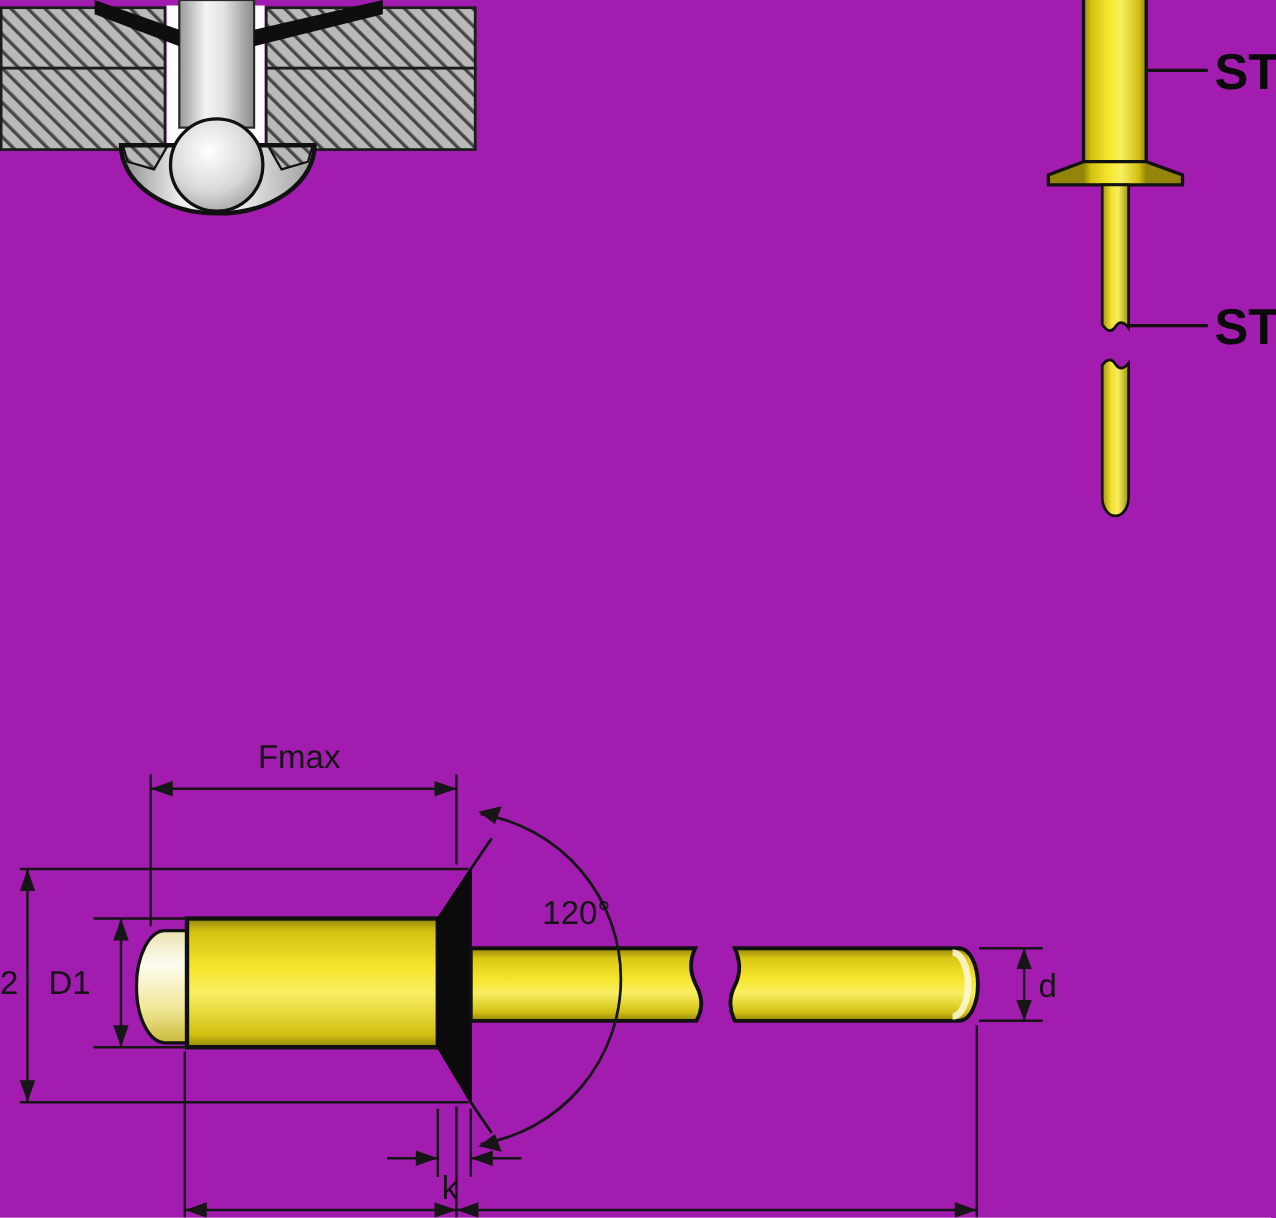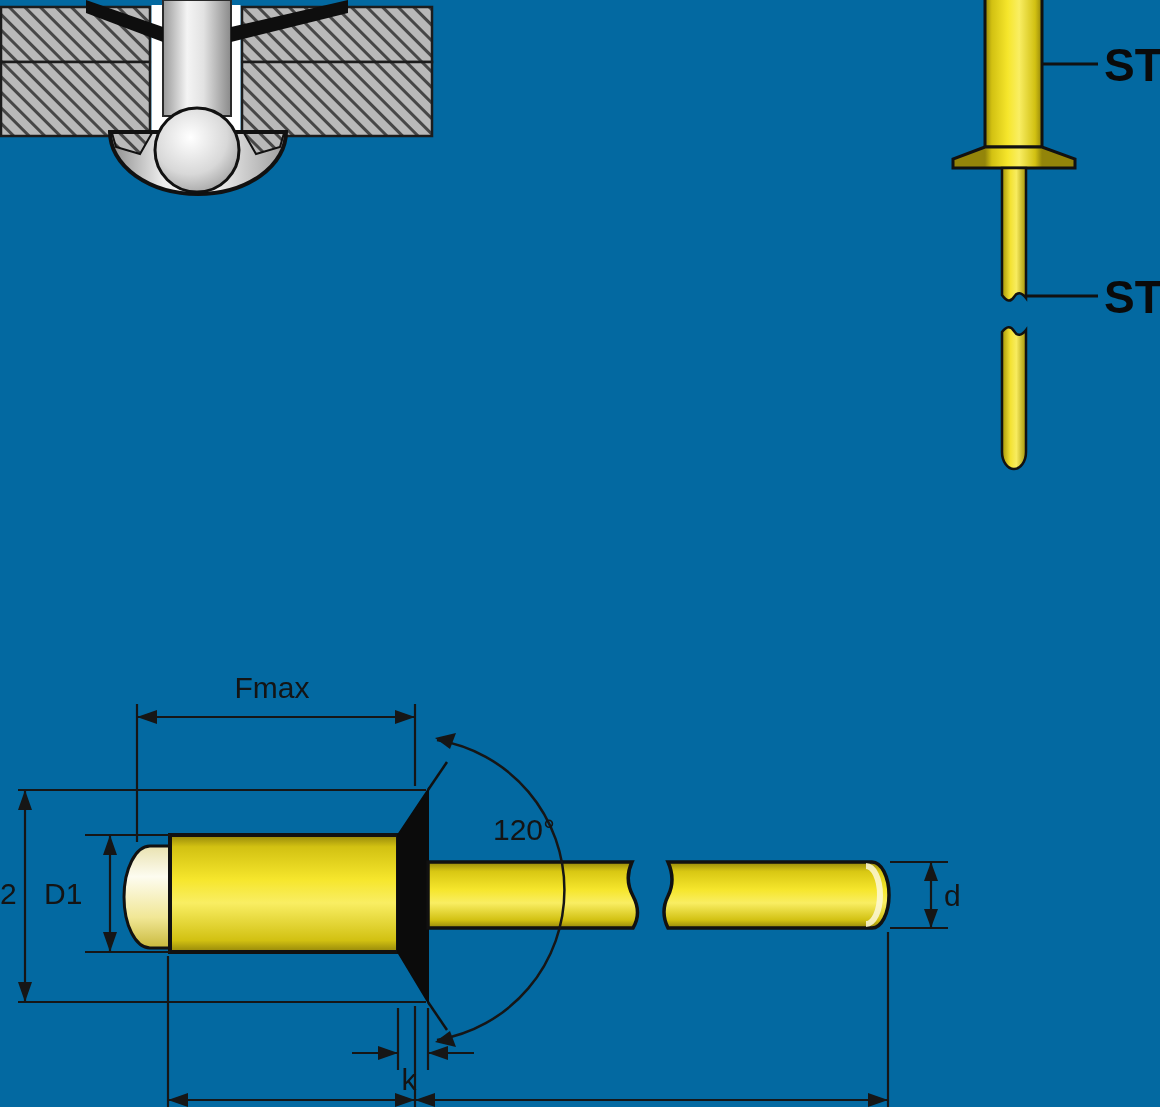--- a/index.html
+++ b/index.html
@@ -1,20 +1,20 @@
 <!DOCTYPE html>
 <html><head>
 <meta charset="utf-8">
 <style>
   html,body{margin:0;padding:0;}
   body{
     width:1160px;height:1107px;background:#ffffff;
     font-family:"Liberation Sans",sans-serif;overflow:hidden;
   }
-  .canvas{position:relative;width:1160px;height:1107px;background:#0369a1;overflow:hidden;}
+  .canvas{position:relative;width:1160px;height:1107px;background:#a21caf;overflow:hidden;}
   .layer{position:absolute;display:block;}
   #section-view{left:0;top:0;}
   #side-view{left:940px;top:0;}
   #dim-view{left:0;top:650px;}
   text{font-family:"Liberation Sans",sans-serif;}
   .dim-label{font-size:30px;fill:#141414;}
   .callout-label{font-size:46px;font-weight:bold;fill:#0a0a0a;}
 </style>
 </head>
 <body>

